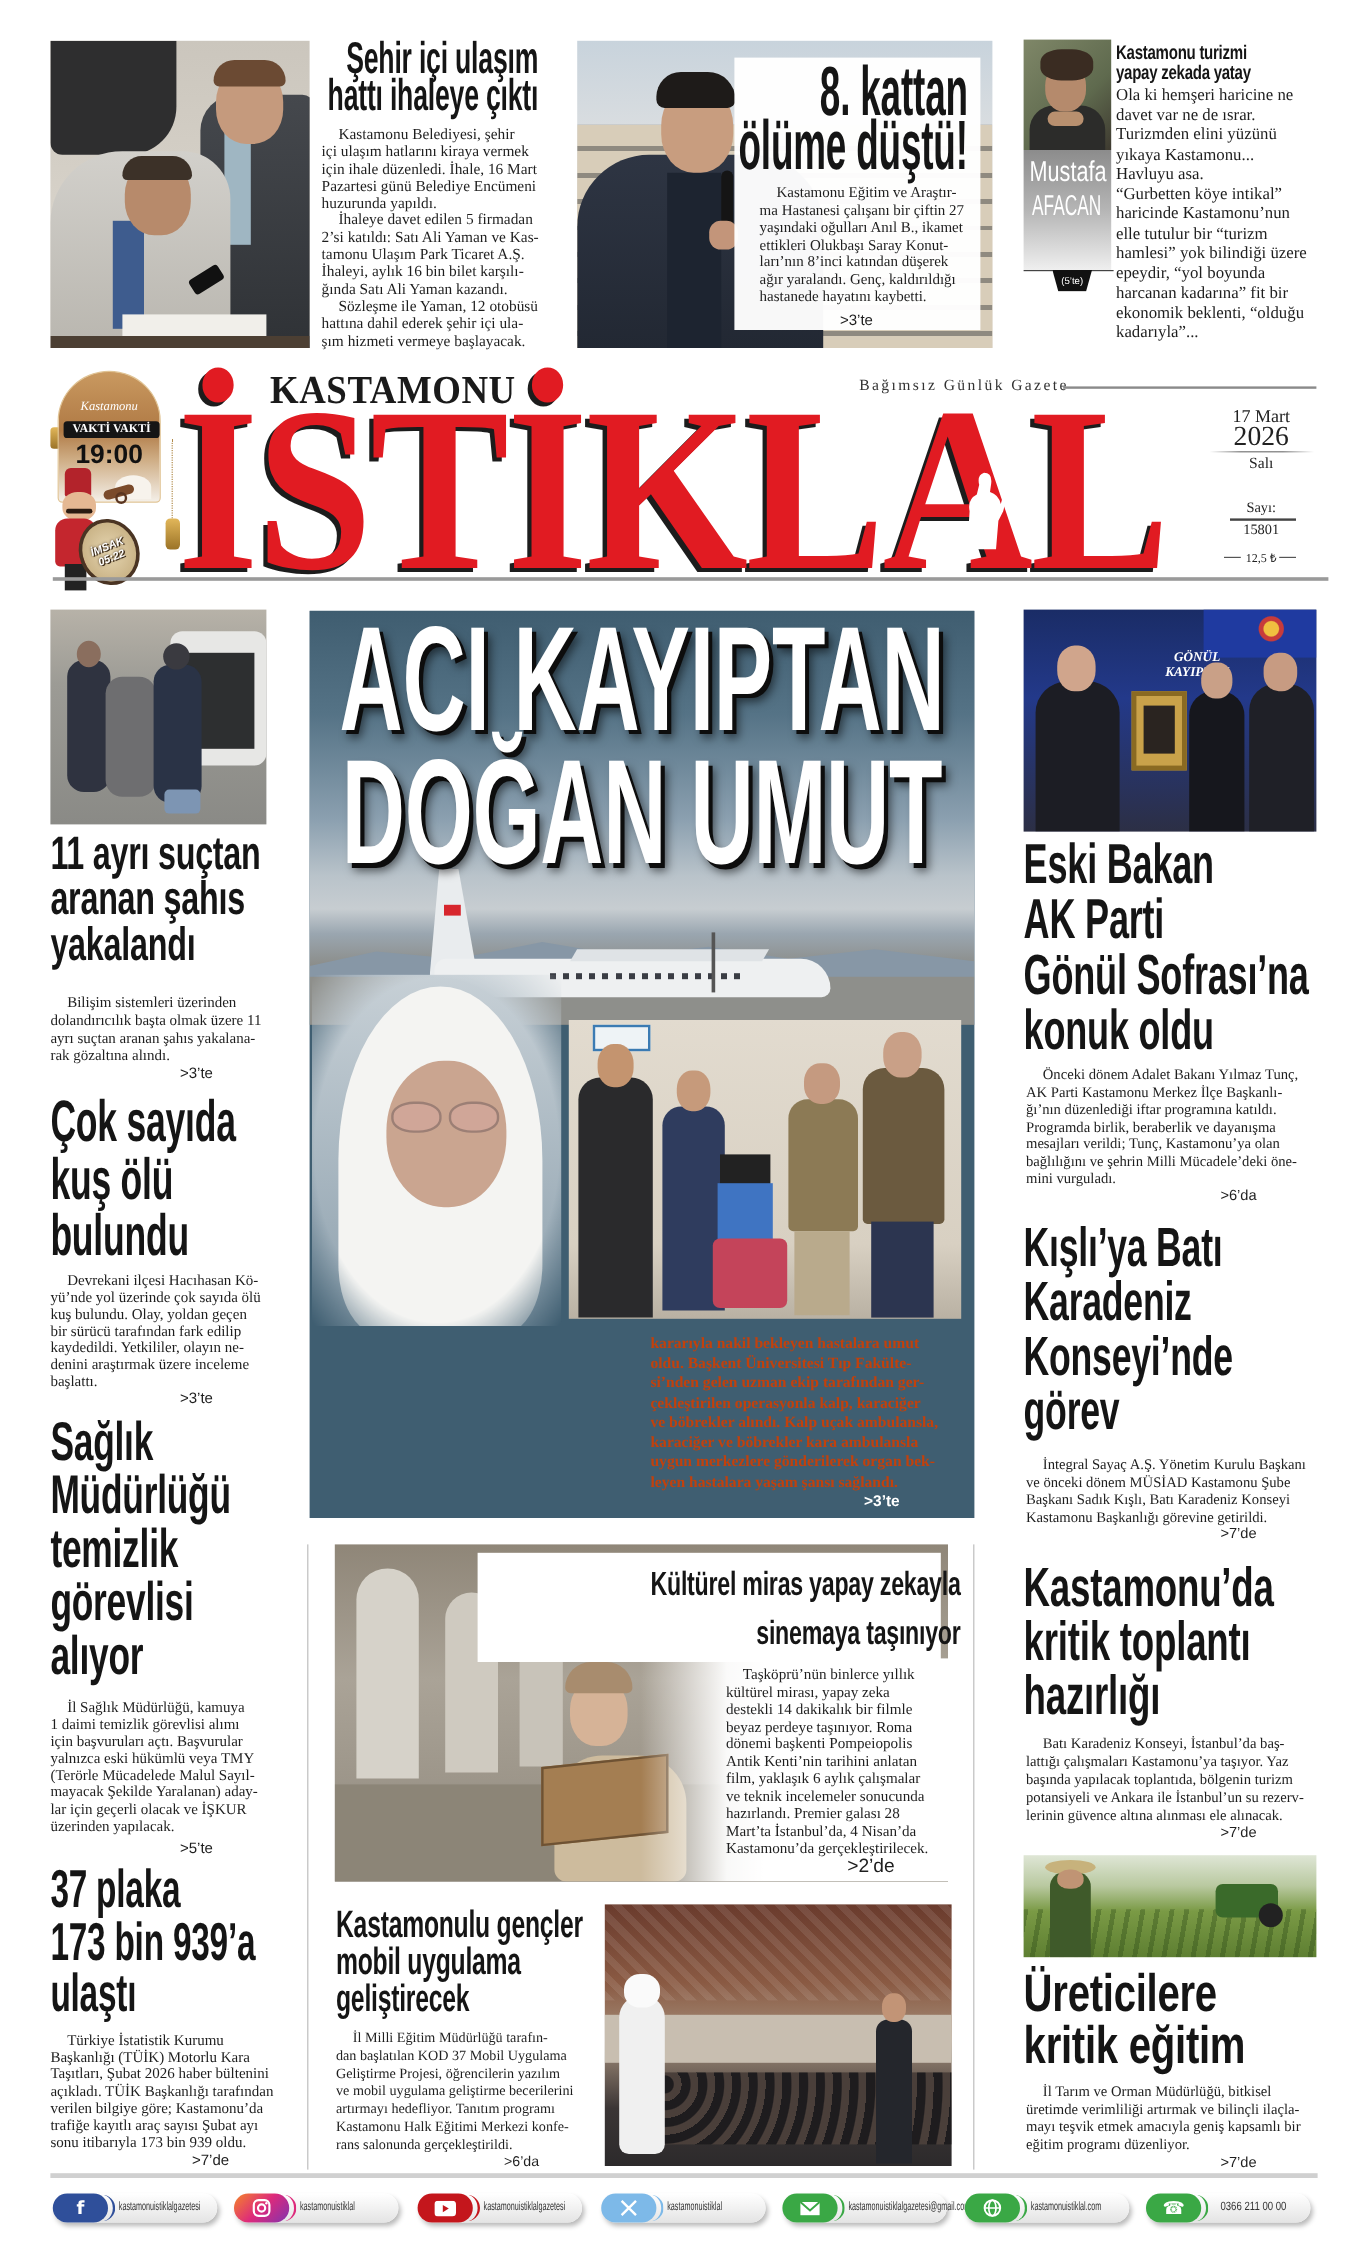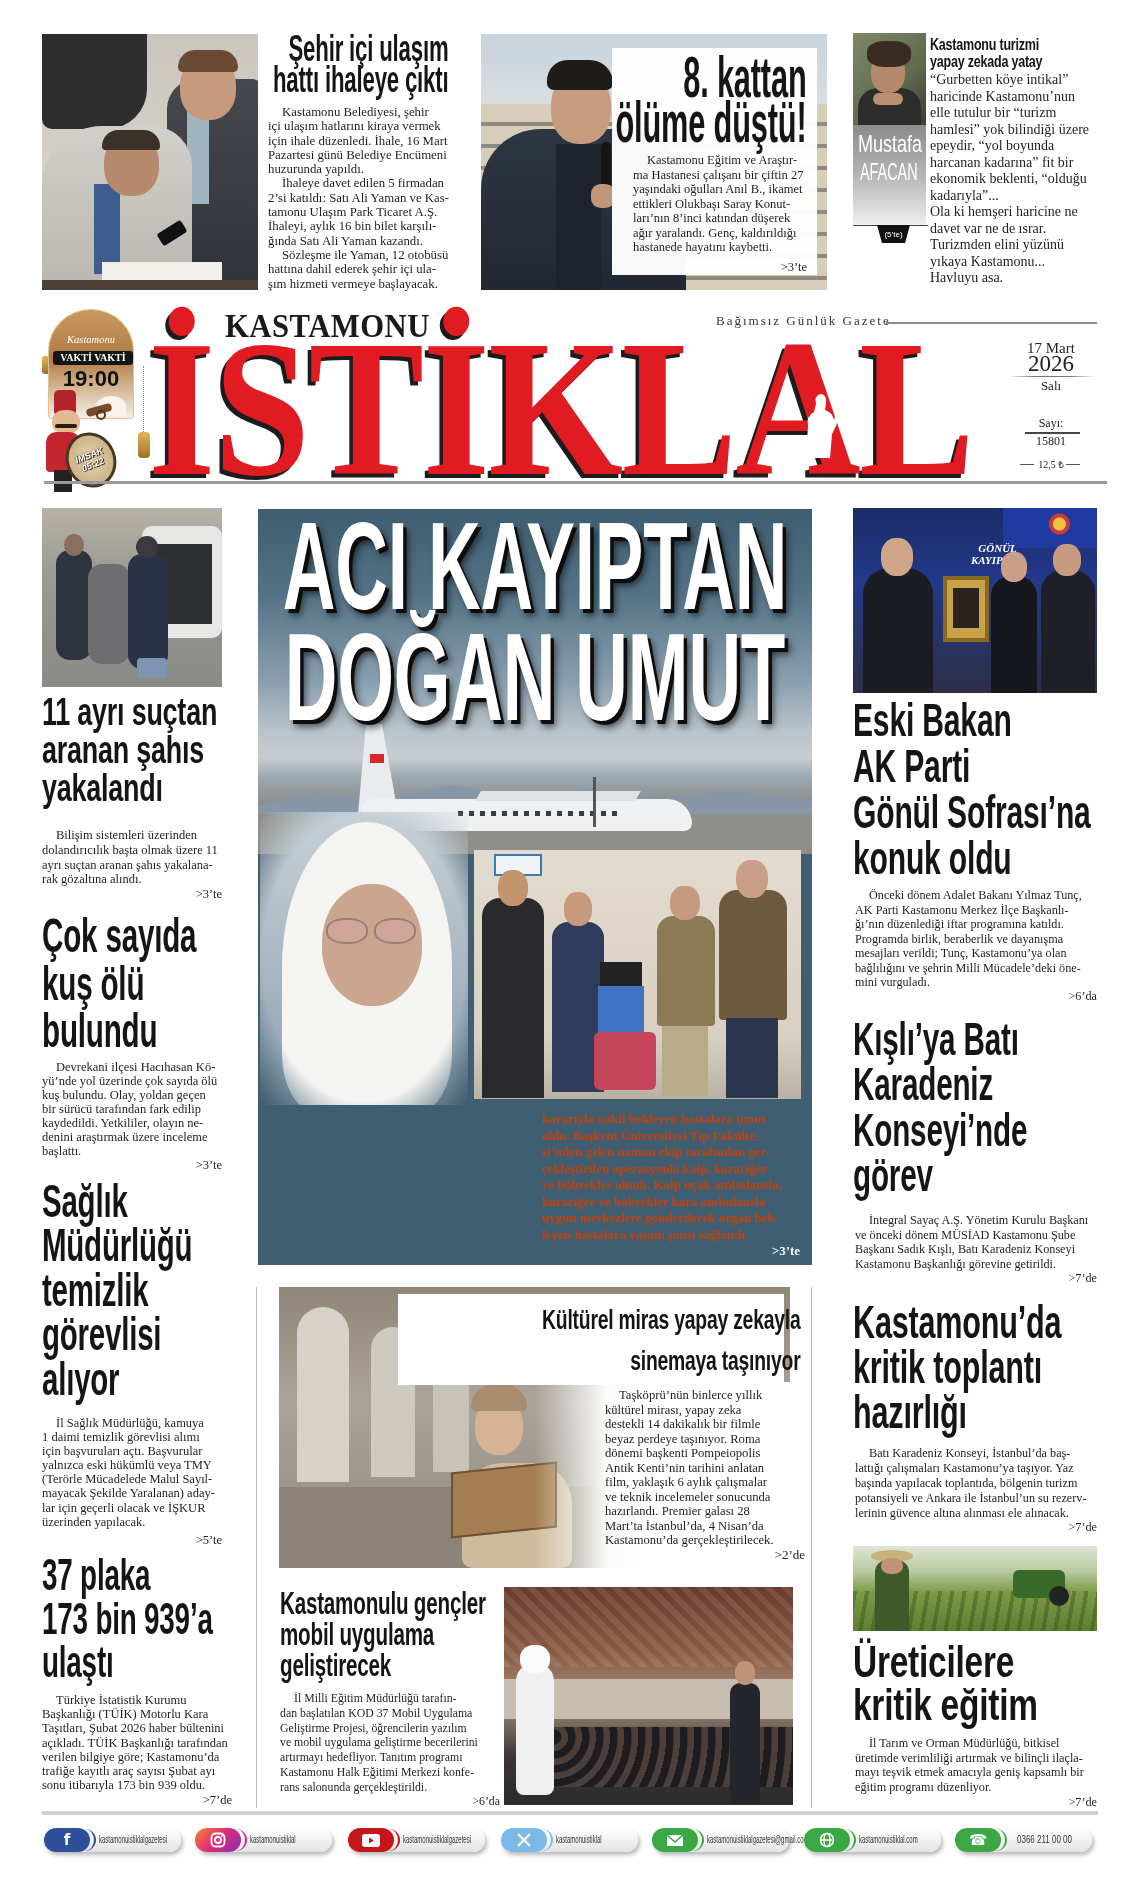--- a/index.html
+++ b/index.html
@@ -8,21 +8,21 @@
 .a{position:absolute}
 .photo{position:absolute;overflow:hidden}
 .photo .s{position:absolute}
 .hl{position:absolute;font-family:"Liberation Sans",sans-serif;font-weight:700;color:#151515}
 .hl .in{position:absolute;top:0;left:0;white-space:pre;transform-origin:0 0;letter-spacing:-0.3px}
 .hl.r .in{left:auto;right:0;transform-origin:100% 0;text-align:right}
 .hl.c .in{left:50%;transform-origin:50% 0;text-align:center}
 .bd{position:absolute;font-family:"Liberation Serif",serif;color:#1e1e1e}
 .bd p{white-space:pre;text-indent:14px}
 .bd p.ni{text-indent:0}
-.ref{position:absolute;font-family:Liberation Serif, serif;color:#1e1e1e;text-align:right;white-space:nowrap}
+.ref{position:absolute;font-family:Liberation Sans, sans-serif;color:#1e1e1e;white-space:nowrap}
 .mast-title{position:absolute;font-family:"Liberation Serif",serif;font-weight:700;color:#e11b22;white-space:pre;transform-origin:0 0;letter-spacing:-2px;text-shadow:-4px 4px 0 #1c1c1c}
 .mast-city{position:absolute;font-family:"Liberation Serif",serif;font-weight:700;color:#1a1a1a;white-space:pre;transform-origin:0 0;letter-spacing:0.5px}
 .center-txt{position:absolute;text-align:center;font-family:"Liberation Serif",serif;color:#222;white-space:nowrap}
 .pill{position:absolute;top:1828px;width:137px;height:24px;border-radius:12px;background:linear-gradient(180deg,#ffffff,#e4e4e4);box-shadow:2px 3px 4px rgba(0,0,0,.28)}
 .pill .ic{position:absolute;left:0;top:0;width:46px;height:24px;border-radius:12px;display:flex;align-items:center;justify-content:center;color:#fff;font-family:"DejaVu Sans",sans-serif;font-weight:700}
 .pill .arc{position:absolute;left:40px;top:1px;width:12px;height:22px;border-radius:0 12px 12px 0;border-right:2px solid}
 .pill .lb{position:absolute;left:55px;top:6px;font-family:"Liberation Sans",sans-serif;font-size:10px;color:#333;white-space:nowrap;transform:scaleX(.6);transform-origin:0 0}
 </style>
 </head>
 <body>
@@ -101,33 +101,33 @@
 </div>
 <div class="a" style="left:853px;top:225px;width:75px;height:1px;background:#444"></div>
 <div class="a" style="left:877px;top:225px;width:33px;height:18px;background:#111;clip-path:polygon(0 0,100% 0,85% 100%,15% 100%);display:flex;align-items:center;justify-content:center">
   <span style="font-family:'Liberation Sans',sans-serif;font-size:8px;color:#fff;white-space:nowrap">(5’te)</span>
 </div>
 <div class="hl" style="left:930px;top:36px;width:130px;height:36px;font-size:16.5px;line-height:17px">
   <span class="in" style="transform:scaleX(.76)">Kastamonu turizmi
 yapay zekada yatay</span>
 </div>
 <div class="bd" style="left:930px;top:72px;width:168px;font-size:14px;line-height:16.5px">
+  <p class="ni">Ola ki hemşeri haricine ne
+davet var ne de ısrar.
+Turizmden elini yüzünü
+yıkaya Kastamonu...
+Havluyu asa.</p>
   <p class="ni">“Gurbetten köye intikal”
 haricinde Kastamonu’nun
 elle tutulur bir “turizm
 hamlesi” yok bilindiği üzere
 epeydir, “yol boyunda
 harcanan kadarına” fit bir
 ekonomik beklenti, “olduğu
 kadarıyla”...</p>
-  <p class="ni">Ola ki hemşeri haricine ne
-davet var ne de ısrar.
-Turizmden elini yüzünü
-yıkaya Kastamonu...
-Havluyu asa.</p>
 </div>
 
 <div class="a" style="left:44px;top:306px;width:100px;height:190px">
   <div class="a" style="left:-2px;top:50px;width:9px;height:18px;background:linear-gradient(#e2b75a,#9b7327);border-radius:3px"></div>
   <div class="a" style="left:4px;top:3px;width:86px;height:110px;border-radius:50% 50% 4px 4px/38% 38% 4px 4px;background:linear-gradient(180deg,#c99960 0%,#b07a45 45%,#cfae86 68%,#f4efe8 100%);border:1.5px solid #e0c394"></div>
   <div class="a" style="left:4px;top:28px;width:86px;text-align:center;font-family:'Liberation Serif',serif;font-style:italic;font-size:10.5px;color:#fff">Kastamonu</div>
   <div class="a" style="left:9px;top:45px;width:80px;height:14px;background:#151515;border-radius:3px;text-align:center;font-family:'Liberation Serif',serif;font-weight:700;font-size:10px;line-height:14px;color:#fff;white-space:nowrap">VAKTİ VAKTİ</div>
   <div class="a" style="left:4px;top:60px;width:86px;text-align:center;font-family:'Liberation Sans',sans-serif;font-weight:700;font-size:22px;line-height:26px;color:#111">19:00</div>
   <div class="a" style="left:52px;top:90px;width:30px;height:20px;background:#f7f3ec;border-radius:50% 50% 0 0"></div>
   <div class="a" style="left:42px;top:100px;width:26px;height:8px;background:#7a4a2a;border-radius:4px;transform:rotate(-15deg)"></div>
@@ -393,21 +393,21 @@
 destekli 14 dakikalık bir filmle
 beyaz perdeye taşınıyor. Roma
 dönemi başkenti Pompeiopolis
 Antik Kenti’nin tarihini anlatan
 film, yaklaşık 6 aylık çalışmalar
 ve teknik incelemeler sonucunda
 hazırlandı. Premier galası 28
 Mart’ta İstanbul’da, 4 Nisan’da
 Kastamonu’da gerçekleştirilecek.</p>
 </div>
-<div class="ref" style="left:728px;top:1547px;width:77px;font-size:13px">&gt;2’de</div>
+<div class="ref" style="left:706px;top:1547px;width:77px;font-size:16px">&gt;2’de</div>
 
 <div class="hl" style="left:280px;top:1588px;width:222px;height:95px;font-size:31.7px;line-height:31px">
   <span class="in" style="transform:scaleX(.65)">Kastamonulu gençler
 mobil uygulama
 geliştirecek</span>
 </div>
 <div class="bd" style="left:280px;top:1691px;width:222px;font-size:11.8px;line-height:14.8px">
   <p>İl Milli Eğitim Müdürlüğü tarafın-
 dan başlatılan KOD 37 Mobil Uygulama
 Geliştirme Projesi, öğrencilerin yazılım

